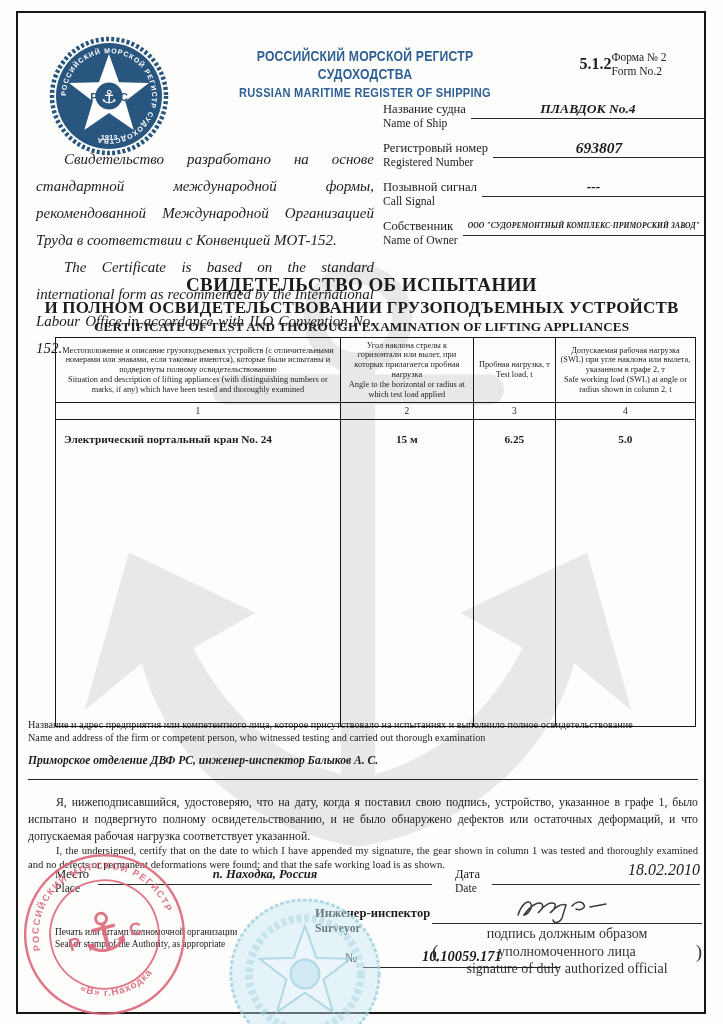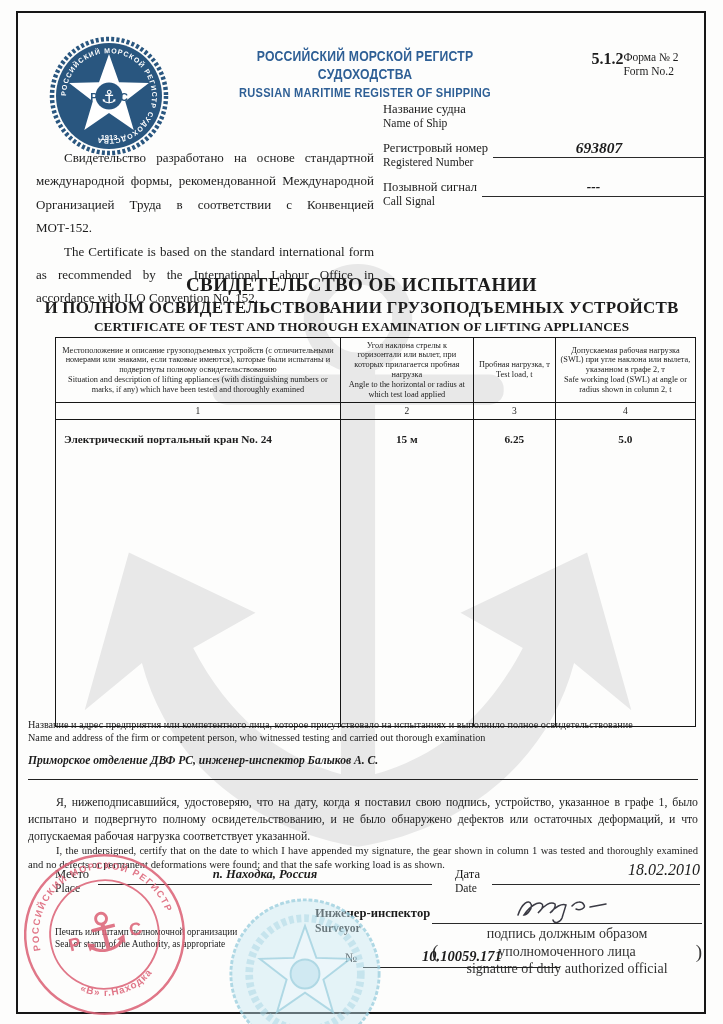--- a/index.html
+++ b/index.html
@@ -11,26 +11,26 @@
   
   .watermark{left:44px;top:256px;width:628px;height:618px;z-index:0;}
 
   
   .logo{left:48px;top:36px;width:122px;height:120px;z-index:2;}
   .org-title{left:232px;top:48px;width:266px;text-align:center;z-index:2;
              font-family:"Liberation Sans", sans-serif;color:#2e5f95;font-weight:bold;
              transform:scale(.97,1.16);transform-origin:top center;}
   .org-ru{font-size:12.6px;letter-spacing:.2px;line-height:1.25;}
   .org-en{font-size:11.4px;letter-spacing:.3px;line-height:1.3;}
-  .form-code{left:560px;top:50px;width:150px;display:flex;align-items:flex-start;justify-content:center;gap:0;z-index:2;}
+  .form-code{left:548px;top:50px;width:150px;display:flex;align-items:center;justify-content:center;gap:0;z-index:2;}
   .form-num{font-size:16px;font-weight:bold;}
   .form-label{font-size:11.5px;line-height:1.25;text-align:left;}
 
   
-  .intro{left:36px;top:146px;width:338px;font-size:13px;line-height:1.8;
+  .intro{left:36px;top:146px;width:338px;font-style:italic;font-size:15px;line-height:1.8;
          text-align:justify;z-index:2;}
   .intro p{margin:0;text-indent:28px;}
 
   
   .ship{left:383px;top:101px;width:322px;z-index:2;}
   .field{display:grid;grid-template-columns:max-content 1fr;column-gap:5px;margin-bottom:9px;}
   .f-label .ru{display:block;font-size:12.6px;line-height:16px;}
   .f-label .en{display:block;font-size:11.6px;line-height:14px;}
   .f-value{border-bottom:1.3px solid #2a2a2a;height:17px;line-height:16px;text-align:center;
            font-weight:bold;font-style:italic;font-size:13.5px;white-space:nowrap;}
@@ -147,34 +147,42 @@
     <p>Свидетельство разработано на основе стандартной международной формы, рекомендованной Международной Организацией Труда в соответствии с Конвенцией МОТ-152.</p>
     <p>The Certificate is based on the standard international form as recommended by the International Labour Office in accordance with ILO Convention No. 152.</p>
   </div>
 
   <div class="abs ship">
     <div class="field">
       <span class="f-label">
           <span class="ru">Название судна</span>
           <span class="en">Name of Ship</span>
         </span>
+      <span class="f-value">ПЛАВДОК No.4</span>
     </div>
     <div class="field">
       <span class="f-label">
           <span class="ru">Регистровый номер</span>
           <span class="en">Registered Number</span>
         </span>
       <span class="f-value big">693807</span>
     </div>
     <div class="field">
       <span class="f-label">
           <span class="ru">Позывной сигнал</span>
           <span class="en">Call Signal</span>
         </span>
       <span class="f-value">---</span>
+    </div>
+    <div class="field">
+      <span class="f-label">
+          <span class="ru">Собственник</span>
+          <span class="en">Name of Owner</span>
+        </span>
+      <span class="f-value small">ООО "СУДОРЕМОНТНЫЙ КОМПЛЕКС-ПРИМОРСКИЙ ЗАВОД"</span>
     </div>
   </div>
 
   <div class="abs main-title">
     <div class="t1">СВИДЕТЕЛЬСТВО ОБ ИСПЫТАНИИ</div>
     <div class="t2">И ПОЛНОМ ОСВИДЕТЕЛЬСТВОВАНИИ ГРУЗОПОДЪЕМНЫХ УСТРОЙСТВ</div>
     <div class="t3">CERTIFICATE OF TEST AND THOROUGH EXAMINATION OF LIFTING APPLIANCES</div>
   </div>
 
   <table class="abs cert-table">

